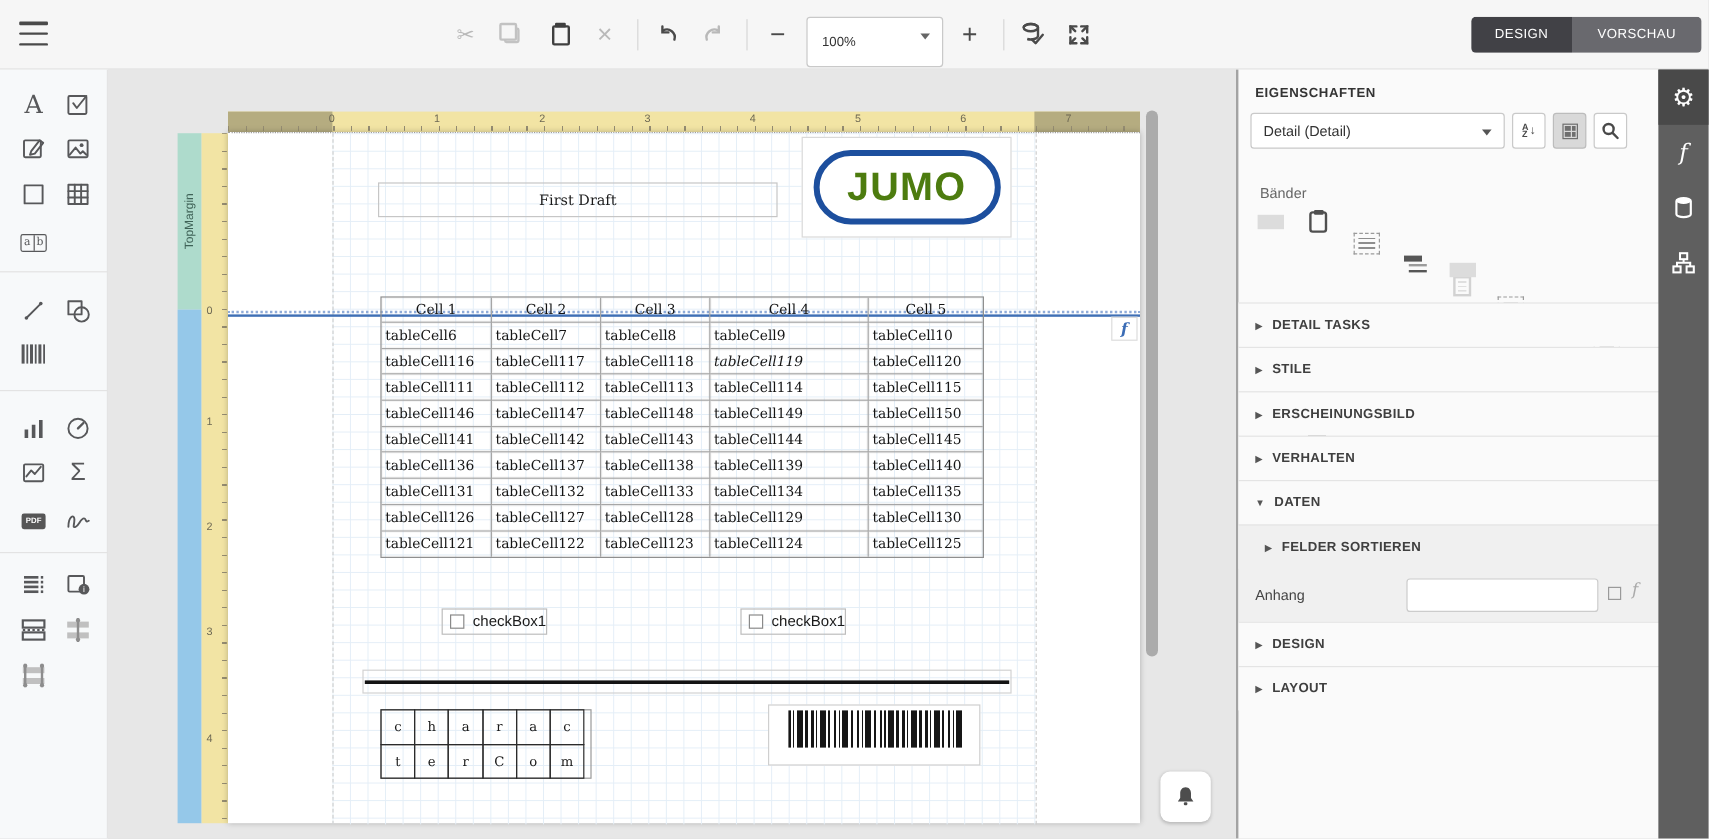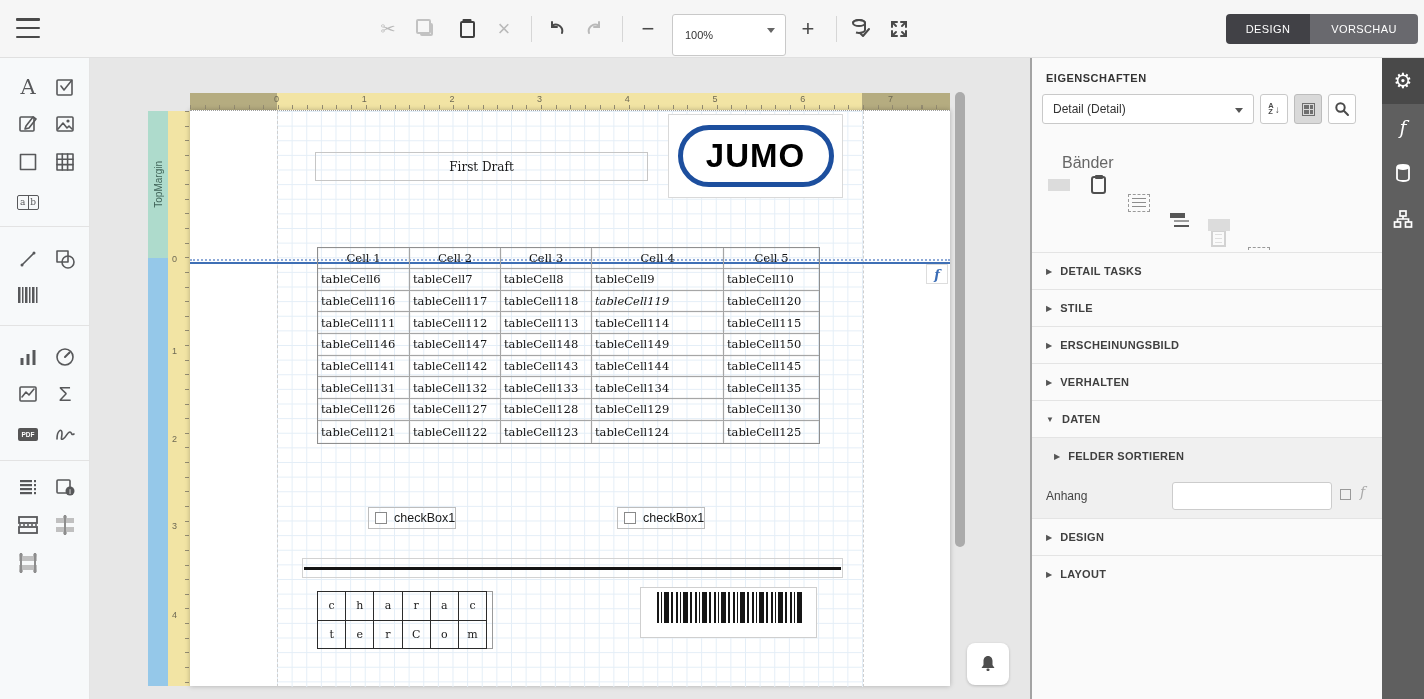--- a/index.html
+++ b/index.html
@@ -54,21 +54,21 @@
     background-size:14.63px 14.63px;}
   .margin-guide{position:absolute;top:0;height:576px;width:0;border-left:1px dashed #cfcfcf;}
   #band-sep{position:absolute;left:0;top:148px;width:760px;height:0;border-top:2px dotted #8fabd8;}
   #band-line{position:absolute;left:0;top:151px;width:760px;height:2px;background:#3f6fb5;}
   #band-fx{position:absolute;left:736px;top:153px;width:22px;height:20px;background:#fff;border:1px solid #ddd;display:flex;align-items:center;justify-content:center;cursor:pointer;}
   #band-fx span{font-family:"DejaVu Serif",serif;font-style:italic;font-weight:bold;font-size:13px;color:#3a6cb5;}
   .report-el{position:absolute;font-family:"DejaVu Serif",serif;color:#1a1a1a;}
   #el-title{left:125px;top:41px;width:333px;height:29px;border:1px solid #c6c6c6;display:flex;align-items:center;justify-content:center;font-size:12px;cursor:pointer;}
   #el-logo{left:478px;top:3px;width:175px;height:84px;border:1px solid #d9d9d9;background:#fff;display:flex;align-items:center;justify-content:center;cursor:pointer;}
   #logo-badge{width:156px;height:62px;border:5px solid #1d4f9e;border-radius:32px;background:#fff;display:flex;align-items:center;justify-content:center;}
-  #logo-badge span{font-family:"Liberation Sans",sans-serif;font-weight:bold;font-size:33px;letter-spacing:1px;color:#000000;}
+  #logo-badge span{font-family:"Liberation Sans",sans-serif;font-weight:bold;font-size:33px;letter-spacing:1px;color:#4d7c0f;}
   #el-table{left:127px;top:136px;width:503px;border:1px solid #8f8f8f;cursor:pointer;}
   .trow{display:flex;}
   .tcell{border-right:1px solid #a6a6a6;border-bottom:1px solid #a6a6a6;font-family:"DejaVu Serif",serif;font-size:11.5px;color:#141414;padding:0 3px;display:flex;align-items:center;overflow:hidden;box-shadow:inset 0 0 0 1px rgba(0,0,0,.04);}
   .tcell:last-child{border-right:none;}
   .trow:last-child .tcell{border-bottom:none;}
   .thead .tcell{justify-content:center;}
   .cbx{border:1px solid #bdbdbd;background:transparent;display:flex;align-items:center;gap:7px;padding-left:6px;font-size:12.5px;cursor:pointer;}
   .cbx .box{width:12px;height:12px;border:1px solid #8a8a8a;background:#fff;flex:0 0 auto;}
   #el-line{left:112px;top:447px;width:541px;height:20px;border:1px solid #d2d2d2;cursor:pointer;}
   #el-line .ln{position:absolute;left:1px;right:1px;top:8px;height:2.5px;background:#141414;}
@@ -86,21 +86,21 @@
   #props-title{position:absolute;left:14px;top:14px;font-size:11px;font-weight:bold;color:#333;letter-spacing:.5px;}
   #band-selector{position:absolute;left:10px;top:36px;width:212px;height:30px;background:#fff;border:1px solid #c9c9c9;border-radius:3px;display:flex;align-items:center;padding-left:10px;font-size:12px;color:#333;cursor:pointer;}
   #band-selector .caret{position:absolute;right:10px;top:13px;width:0;height:0;border-left:4px solid transparent;border-right:4px solid transparent;border-top:5px solid #555;}
   .mini-btn{position:absolute;top:36px;width:28px;height:30px;background:#fff;border:1px solid #c9c9c9;border-radius:3px;display:flex;align-items:center;justify-content:center;cursor:pointer;}
   .mini-btn.sel{background:#d9d9d9;border-color:#bcbcbc;}
   .az{display:flex;align-items:center;gap:1px;}
   .az .col{display:flex;flex-direction:column;line-height:6.5px;font-size:7.5px;font-weight:bold;color:#4a4a4a;}
   .az .arr{font-size:10px;color:#4a4a4a;}
   .grid-ico{width:13px;height:13px;border:1.5px solid #6f6f6f;display:grid;grid-template-columns:5px 1fr;gap:1px;padding:1px;}
   .grid-ico i{background:#6f6f6f;}
-  #bands-label{position:absolute;left:30px;top:96px;font-size:16px;color:#666;}
+  #bands-label{position:absolute;left:18px;top:96px;font-size:12px;color:#666;}
   .bico{position:absolute;width:22px;height:18px;cursor:pointer;}
   .bi-plain{background:#dcdcdc;height:12px!important;margin-top:3px;}
   .bi-outline{border:2px solid #d2d2d2;width:15px!important;height:17px!important;margin-left:3px;position:relative;}
   .bi-outline::after{content:"";position:absolute;inset:2px;background:repeating-linear-gradient(#dfdfdf 0 1.5px,transparent 1.5px 4px);}
   .bi-clip{border:2px solid #4f4f4f;border-radius:3px;width:15px!important;height:18px!important;margin-left:3px;position:relative;background:#fafafa;}
   .bi-clip::before{content:"";position:absolute;top:-3px;left:50%;transform:translateX(-50%);width:8px;height:4px;background:#4f4f4f;border-radius:1px;}
   .bi-clip.lines::after{content:"";position:absolute;inset:3px 2px 2px;background:repeating-linear-gradient(#4f4f4f 0 1.5px,transparent 1.5px 4px);}
   .bi-clip.bar::after{content:"";position:absolute;left:2px;right:2px;bottom:2px;height:5px;background:#4f4f4f;}
   .bi-dash{border:1.5px dashed #9a9a9a;position:relative;}
   .bi-dash.lines::after{content:"";position:absolute;inset:3px;background:repeating-linear-gradient(#8d8d8d 0 1.5px,transparent 1.5px 4px);}
@@ -447,20 +447,27 @@
             <div class="tcell" style="width: 95px; height: 21.7px;">tableCell150</div>
           </div>
           <div class="trow">
             <div class="tcell" style="width: 92px; height: 21.7px;">tableCell141</div>
             <div class="tcell" style="width: 91px; height: 21.7px;">tableCell142</div>
             <div class="tcell" style="width: 91px; height: 21.7px;">tableCell143</div>
             <div class="tcell" style="width: 132px; height: 21.7px;">tableCell144</div>
             <div class="tcell" style="width: 95px; height: 21.7px;">tableCell145</div>
           </div>
           <div class="trow">
+            <div class="tcell" style="width: 92px; height: 21.7px;">tableCell136</div>
+            <div class="tcell" style="width: 91px; height: 21.7px;">tableCell137</div>
+            <div class="tcell" style="width: 91px; height: 21.7px;">tableCell138</div>
+            <div class="tcell" style="width: 132px; height: 21.7px;">tableCell139</div>
+            <div class="tcell" style="width: 95px; height: 21.7px;">tableCell140</div>
+          </div>
+          <div class="trow">
             <div class="tcell" style="width: 92px; height: 21.7px;">tableCell131</div>
             <div class="tcell" style="width: 91px; height: 21.7px;">tableCell132</div>
             <div class="tcell" style="width: 91px; height: 21.7px;">tableCell133</div>
             <div class="tcell" style="width: 132px; height: 21.7px;">tableCell134</div>
             <div class="tcell" style="width: 95px; height: 21.7px;">tableCell135</div>
           </div>
           <div class="trow">
             <div class="tcell" style="width: 92px; height: 21.7px;">tableCell126</div>
             <div class="tcell" style="width: 91px; height: 21.7px;">tableCell127</div>
             <div class="tcell" style="width: 91px; height: 21.7px;">tableCell128</div>

